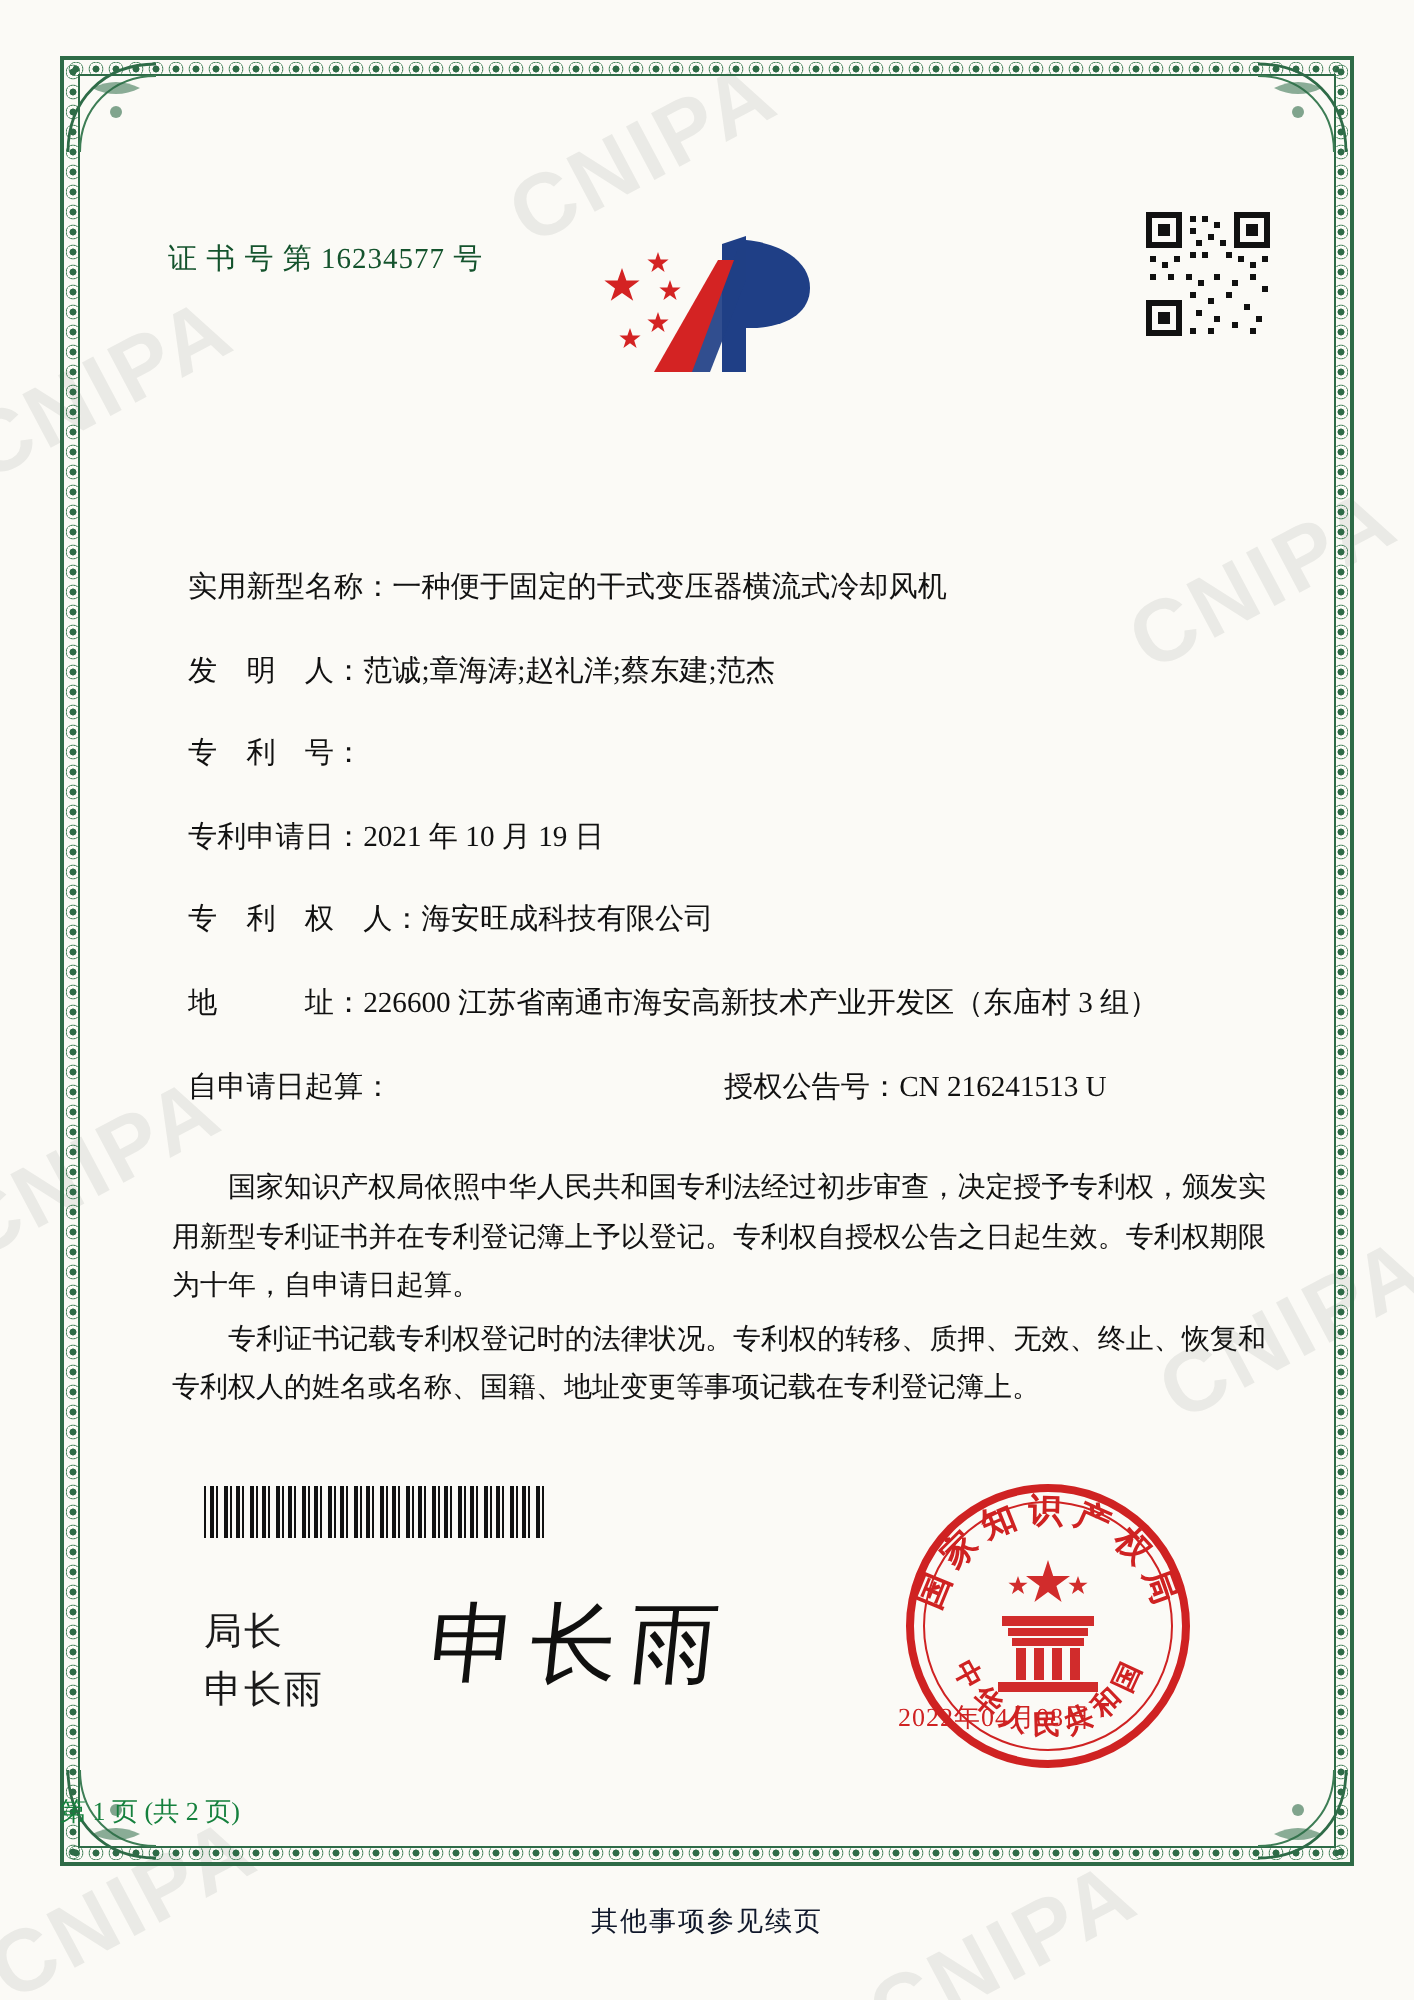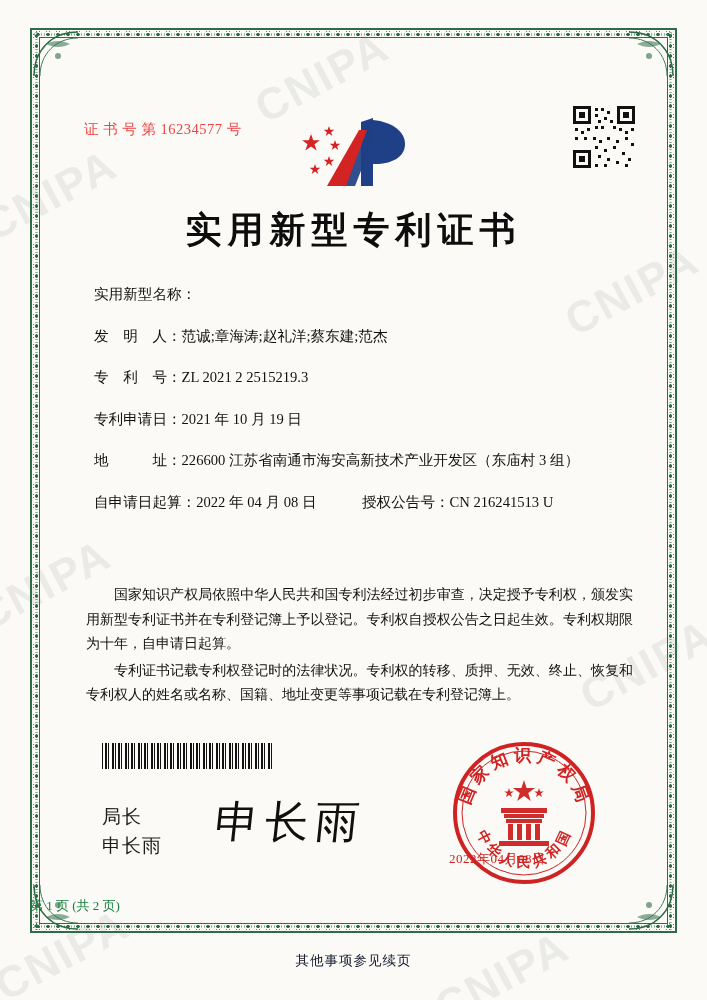--- a/index.html
+++ b/index.html
@@ -92,21 +92,21 @@
   .c-bl { left: 2px;  bottom: 2px; transform: scaleY(-1); }
   .c-br { right: 2px; bottom: 2px; transform: scale(-1, -1); }
 
   
   .cert-no {
     position: absolute;
     left: 54px;
     top: 92px;
     font-size: 14.5px;
     letter-spacing: 0.5px;
-    color: #ef4444;
+    color: #14532d;
   }
   .qr {
     position: absolute;
     right: 42px;
     top: 78px;
     width: 62px;
     height: 62px;
   }
   .qr svg { display: block; }
 
@@ -372,53 +372,55 @@
       <g fill="#d42323">
         <polygon points="22,18 24.2,24.2 30.8,24.2 25.5,28.2 27.6,34.4 22,30.5 16.4,34.4 18.5,28.2 13.2,24.2 19.8,24.2"></polygon>
         <polygon points="40,10 41.3,13.8 45.3,13.8 42.1,16.2 43.3,20 40,17.6 36.7,20 37.9,16.2 34.7,13.8 38.7,13.8"></polygon>
         <polygon points="46,24 47.3,27.8 51.3,27.8 48.1,30.2 49.3,34 46,31.6 42.7,34 43.9,30.2 40.7,27.8 44.7,27.8"></polygon>
         <polygon points="40,40 41.3,43.8 45.3,43.8 42.1,46.2 43.3,50 40,47.6 36.7,50 37.9,46.2 34.7,43.8 38.7,43.8"></polygon>
         <polygon points="26,48 27.3,51.8 31.3,51.8 28.1,54.2 29.3,58 26,55.6 22.7,58 23.9,54.2 20.7,51.8 24.7,51.8"></polygon>
       </g>
     </svg>
   </div>
 
-  <div class="title">实用新型专利证书</div>
 
   <div class="fields">
 
     <div class="field">
       <span class="f-label">实用新型名称：</span>
+      <span class="f-value">一种便于固定的干式变压器横流式冷却风机</span>
     </div>
 
     <div class="field">
       <span class="f-label">发　明　人：</span>
       <span class="f-value">范诚;章海涛;赵礼洋;蔡东建;范杰</span>
     </div>
 
     <div class="field">
       <span class="f-label">专　利　号：</span>
-      <span class="f-value">ZL 2021 2 2515219.3</span>
     </div>
 
     <div class="field">
       <span class="f-label">专利申请日：</span>
       <span class="f-value">2021 年 10 月 19 日</span>
     </div>
 
+    <div class="field">
+      <span class="f-label">专　利　权　人：</span>
+      <span class="f-value">海安旺成科技有限公司</span>
+    </div>
 
     <div class="field">
       <span class="f-label">地　　　址：</span>
       <span class="f-value">226600 江苏省南通市海安高新技术产业开发区（东庙村 3 组）</span>
     </div>
 
     <div class="field-split">
       <span class="split-left">
         <span class="f-label">自申请日起算：</span>
-        <span class="f-value">2022 年 04 月 08 日</span>
       </span>
       <span class="split-right">
         <span class="f-label">授权公告号：</span>
         <span class="f-value">CN 216241513 U</span>
       </span>
     </div>
   </div>
 
   <div class="paras">
     <p>国家知识产权局依照中华人民共和国专利法经过初步审查，决定授予专利权，颁发实用新型专利证书并在专利登记簿上予以登记。专利权自授权公告之日起生效。专利权期限为十年，自申请日起算。</p>

